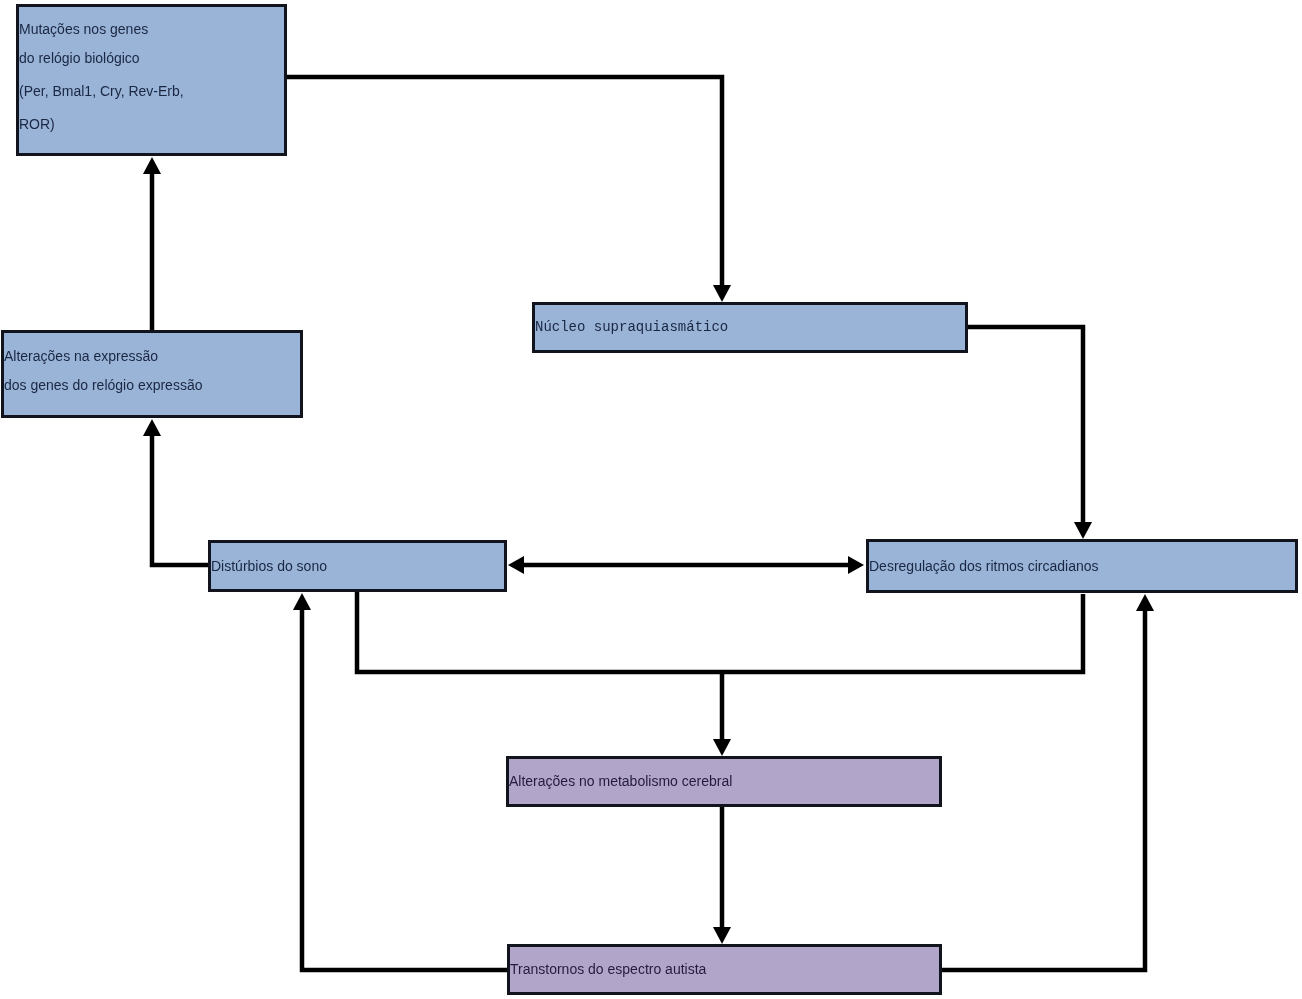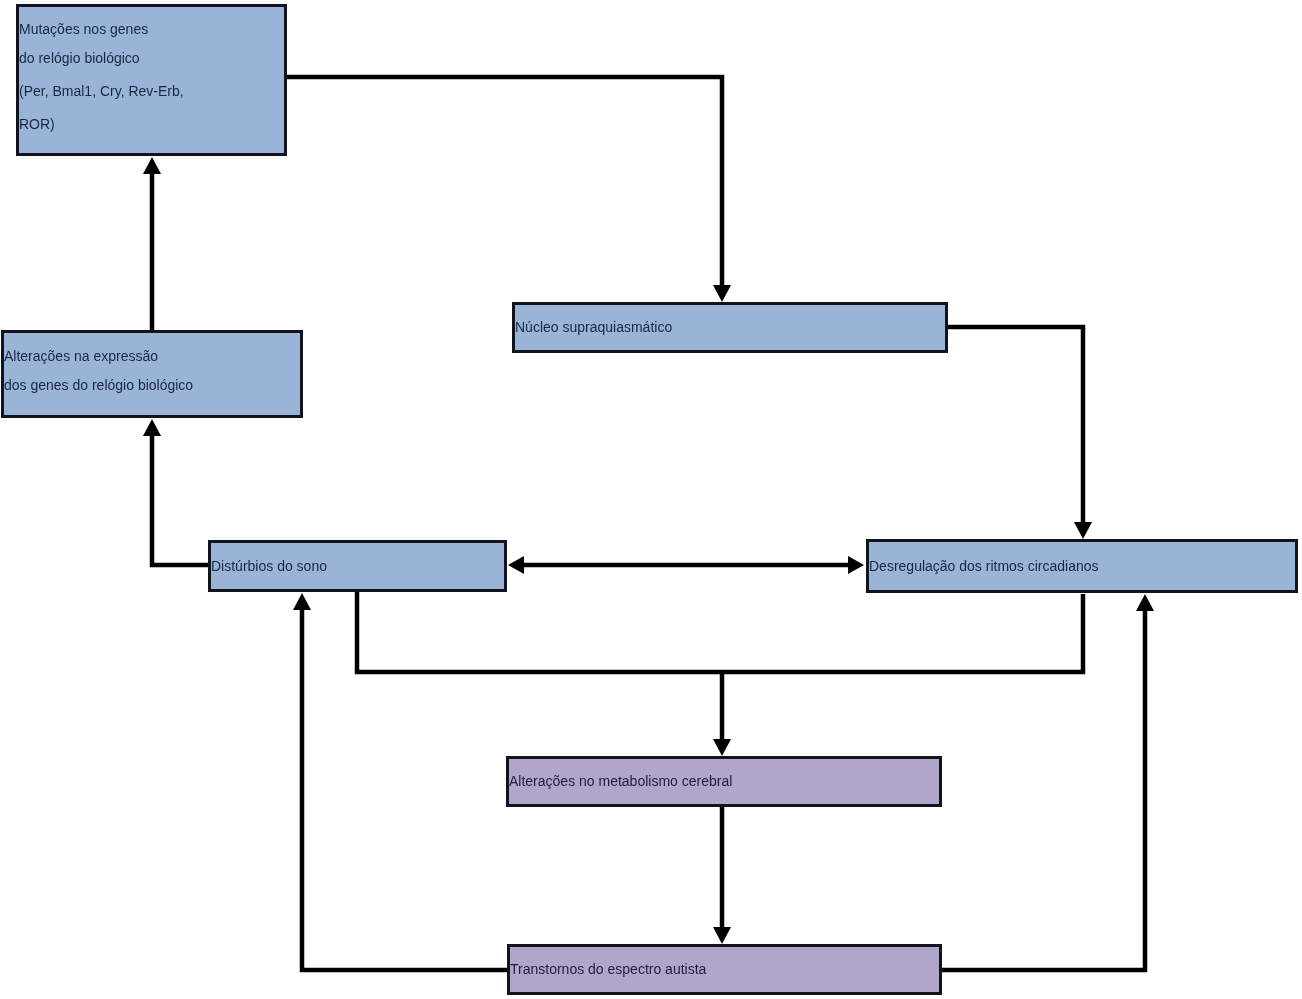--- a/index.html
+++ b/index.html
@@ -18,21 +18,21 @@
     display:flex;flex-direction:column;align-items:flex-start;justify-content:center;
     text-align:center;
   }
   .node.blue{background:var(--node-blue,#9ab4d8);color:var(--text-blue-node,#1a2742);}
   .node.purple{background:var(--node-purple,#b2a5ca);color:var(--text-purple-node,#241c3c);}
   .t-big{font-size:14px;line-height:33px;}
   .t-small{font-size:14px;line-height:20px;margin-bottom:3px;}
   
   #node-mutations{left:16px;top:4px;width:271px;height:152px;}
   #node-expression{left:1px;top:330px;width:302px;height:88px;}
-  #node-scn{left:512px;top:302px;width:436px;height:51px;}
+  #node-scn{left:532px;top:302px;width:436px;height:51px;font-family:Liberation Mono, monospace;}
   #node-sleep{left:208px;top:540px;width:299px;height:52px;}
   #node-circadian{left:866px;top:539px;width:432px;height:54px;}
   #node-metabolism{left:506px;top:756px;width:436px;height:51px;}
   #node-asd{left:507px;top:944px;width:435px;height:51px;}
 </style>
 </head>
 <body>
 
 <div id="canvas">
 
@@ -70,21 +70,21 @@
 
   <div id="node-mutations" class="node blue">
     <span class="t-small">Mutações nos genes</span>
     <span class="t-big">do relógio biológico</span>
     <span class="t-big">(Per, Bmal1, Cry, Rev-Erb,</span>
     <span class="t-big">ROR)</span>
   </div>
 
   <div id="node-expression" class="node blue">
     <span class="t-small">Alterações na expressão</span>
-    <span class="t-big">dos genes do relógio biológico</span>
+    <span class="t-big">dos genes do relógio expressão</span>
   </div>
 
   <div id="node-scn" class="node blue">
     <span class="t-big">Núcleo supraquiasmático</span>
   </div>
 
   <div id="node-sleep" class="node blue">
     <span class="t-big">Distúrbios do sono</span>
   </div>
 

